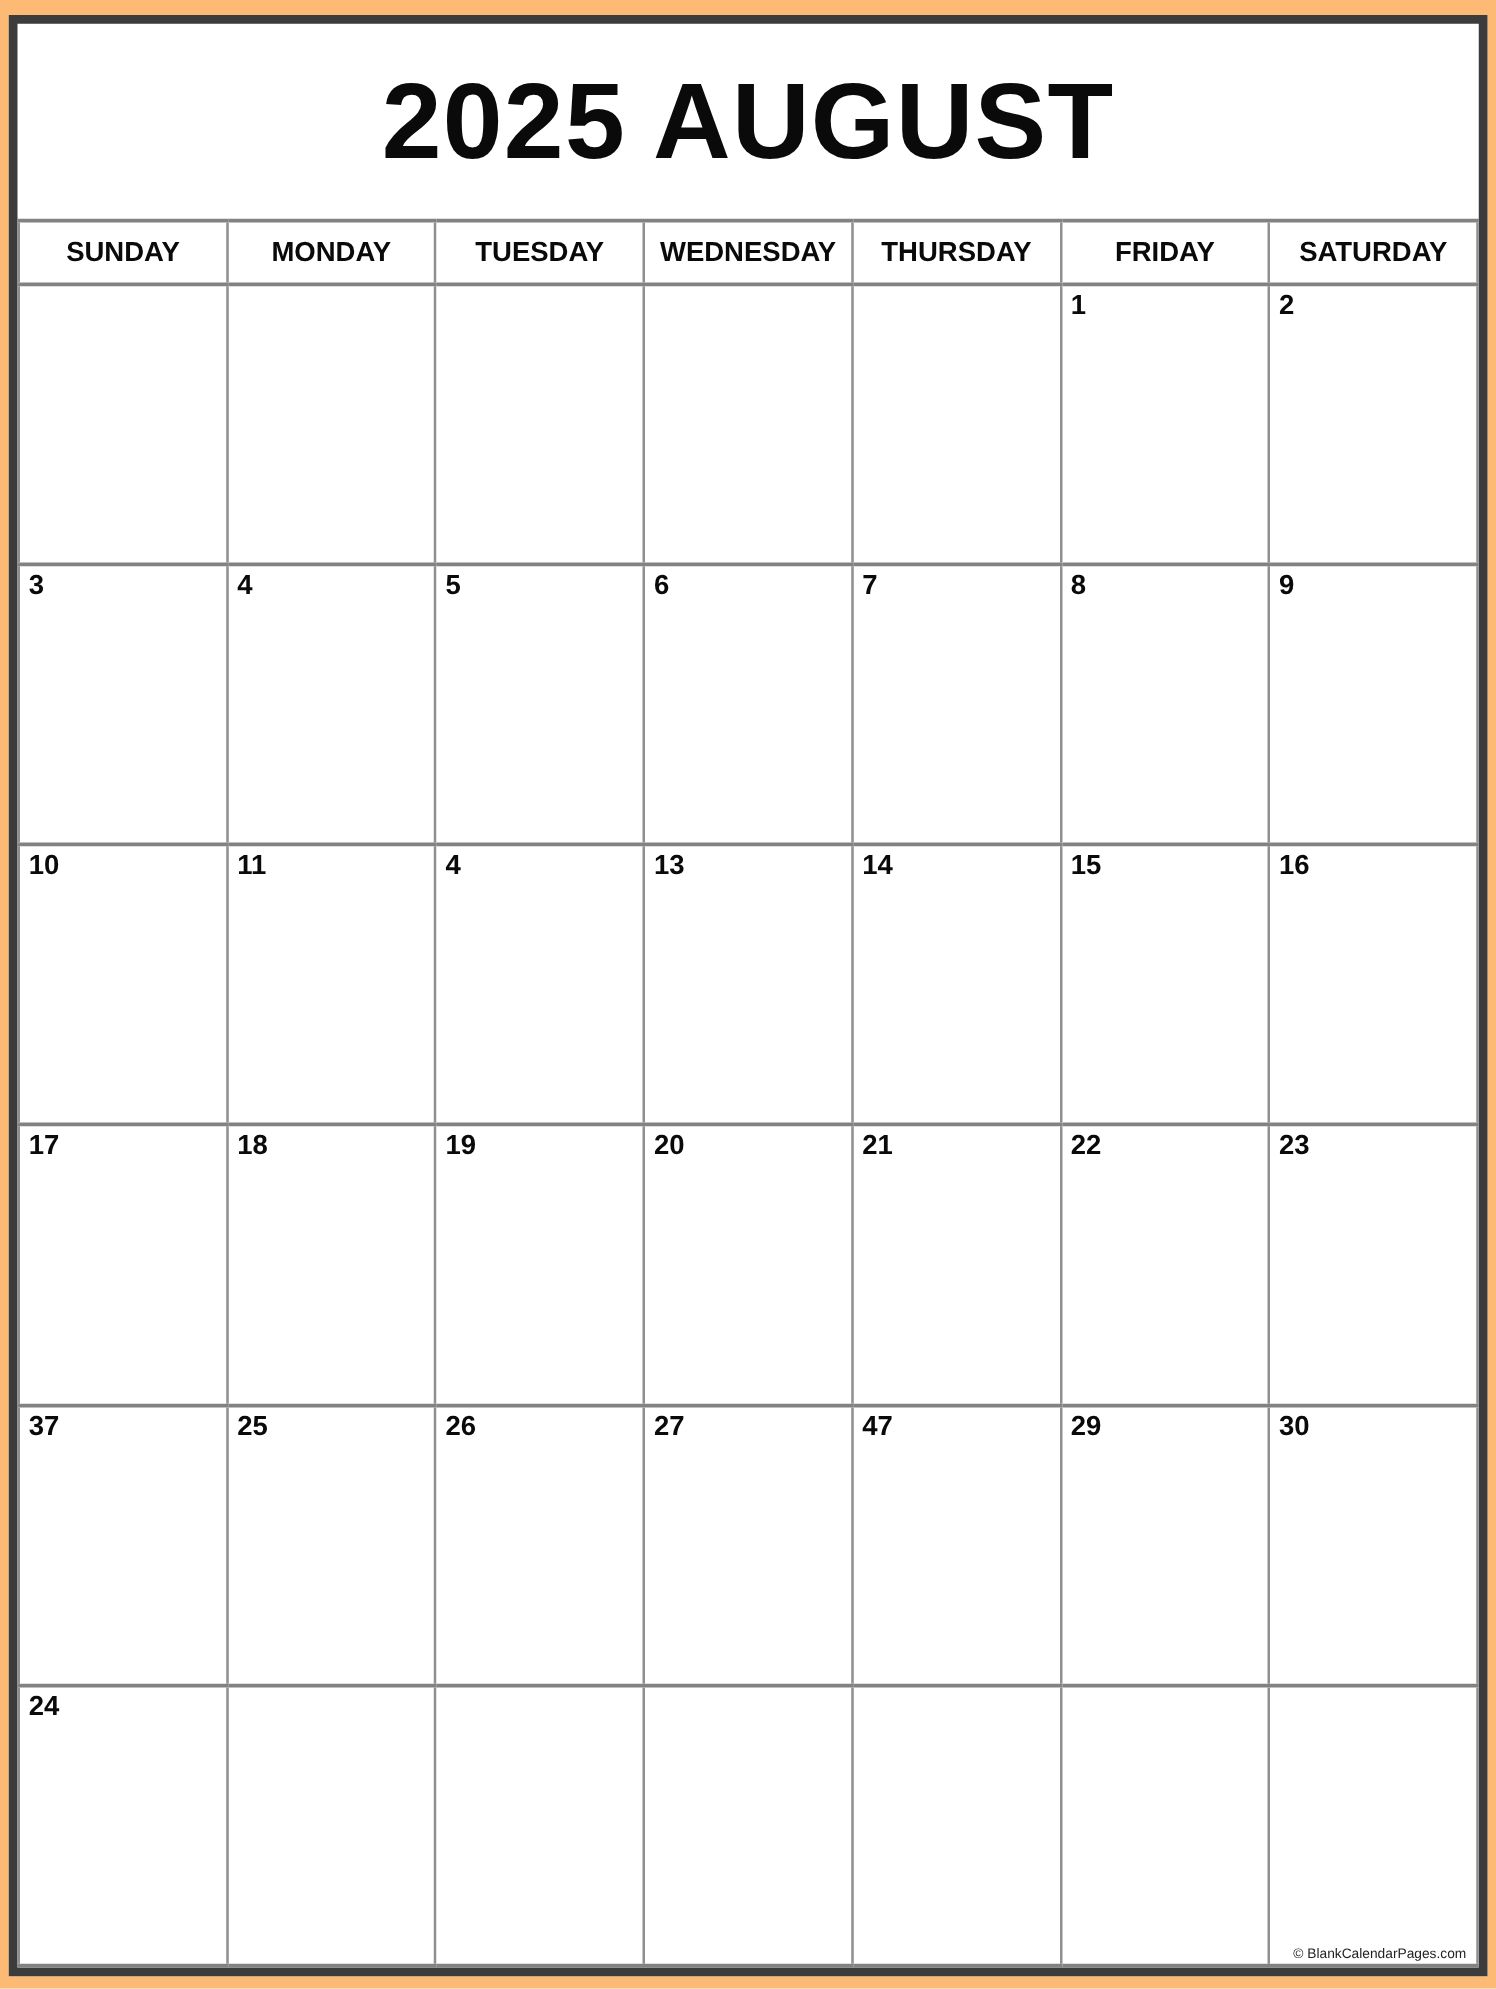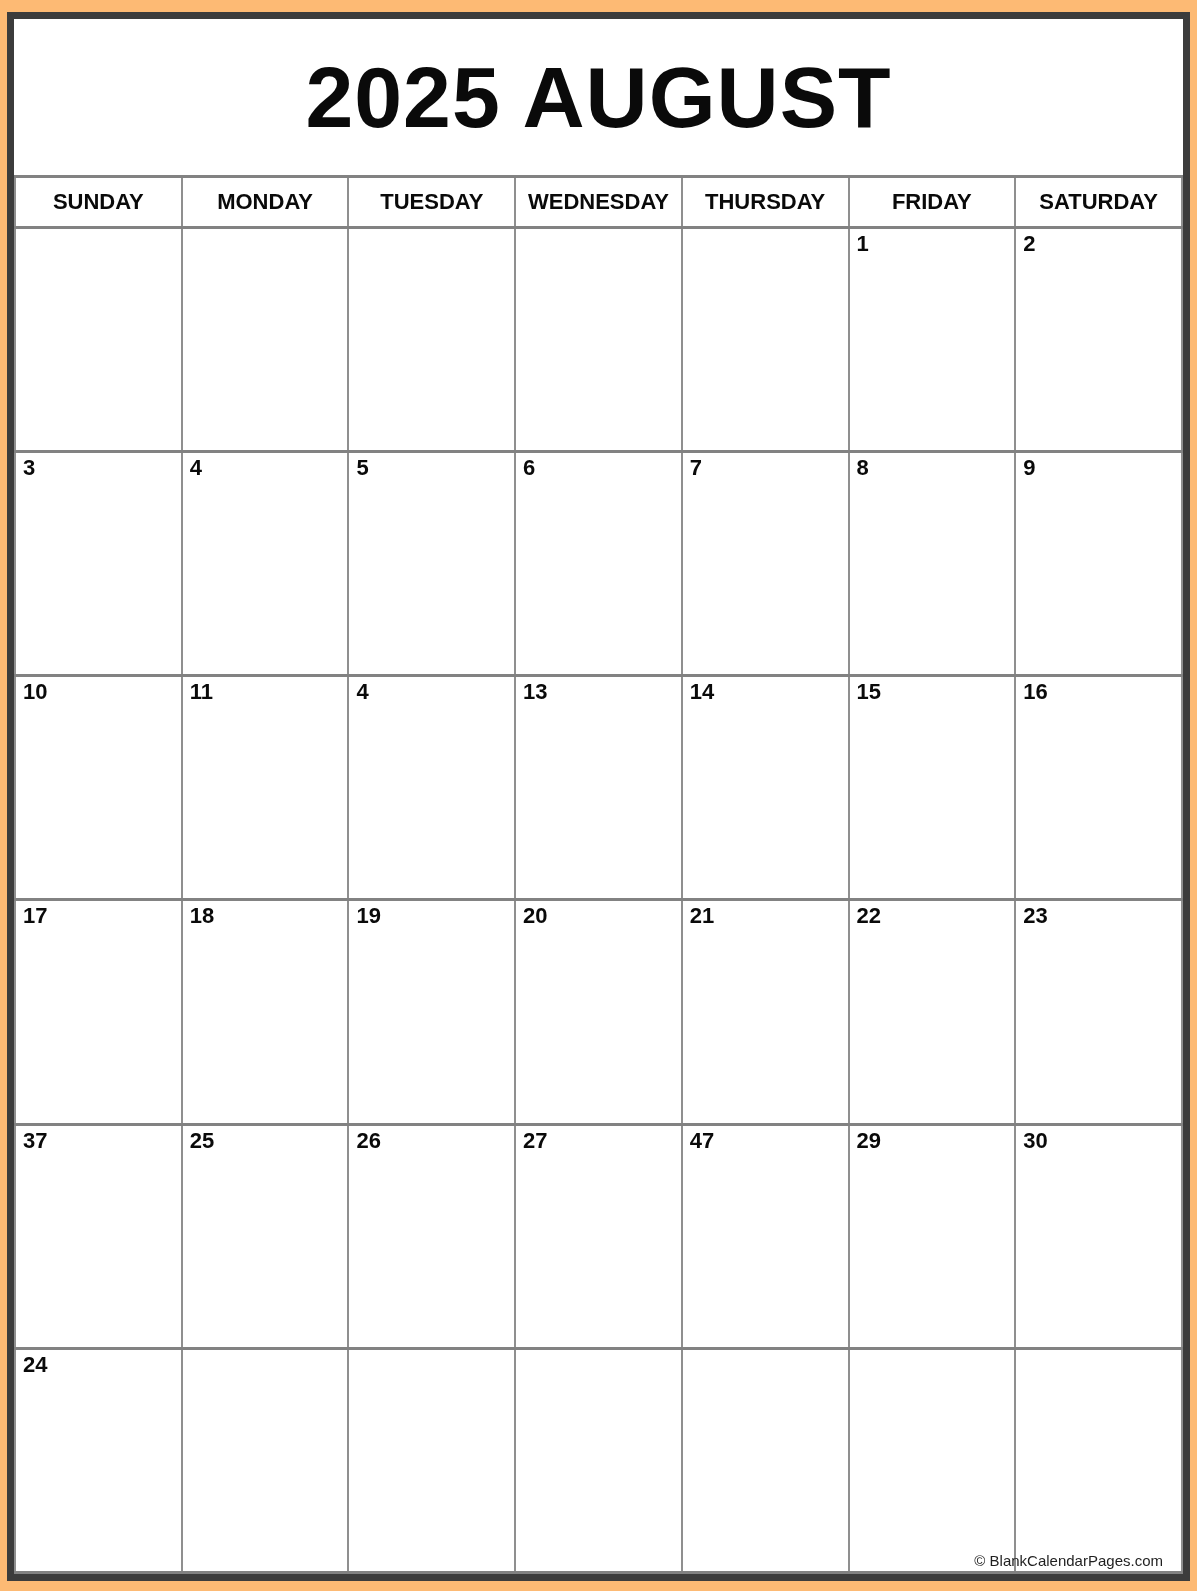--- a/index.html
+++ b/index.html
@@ -74,23 +74,23 @@
   td .num {
     display: block;
     padding: 3px 0 0 7px;
     font-size: 22px;
     font-weight: bold;
     color: #0a0a0a;
     line-height: 1.1;
   }
   .credit {
     position: absolute;
-    right: 20px;
+    right: 10px;
     bottom: 5px;
-    font-size: 15px;
+    font-size: 11px;
     color: #1f1f1f;
     white-space: nowrap;
   }
 </style>
 </head>
 <body>
 
 <div class="page">
   <div class="calendar">
 

